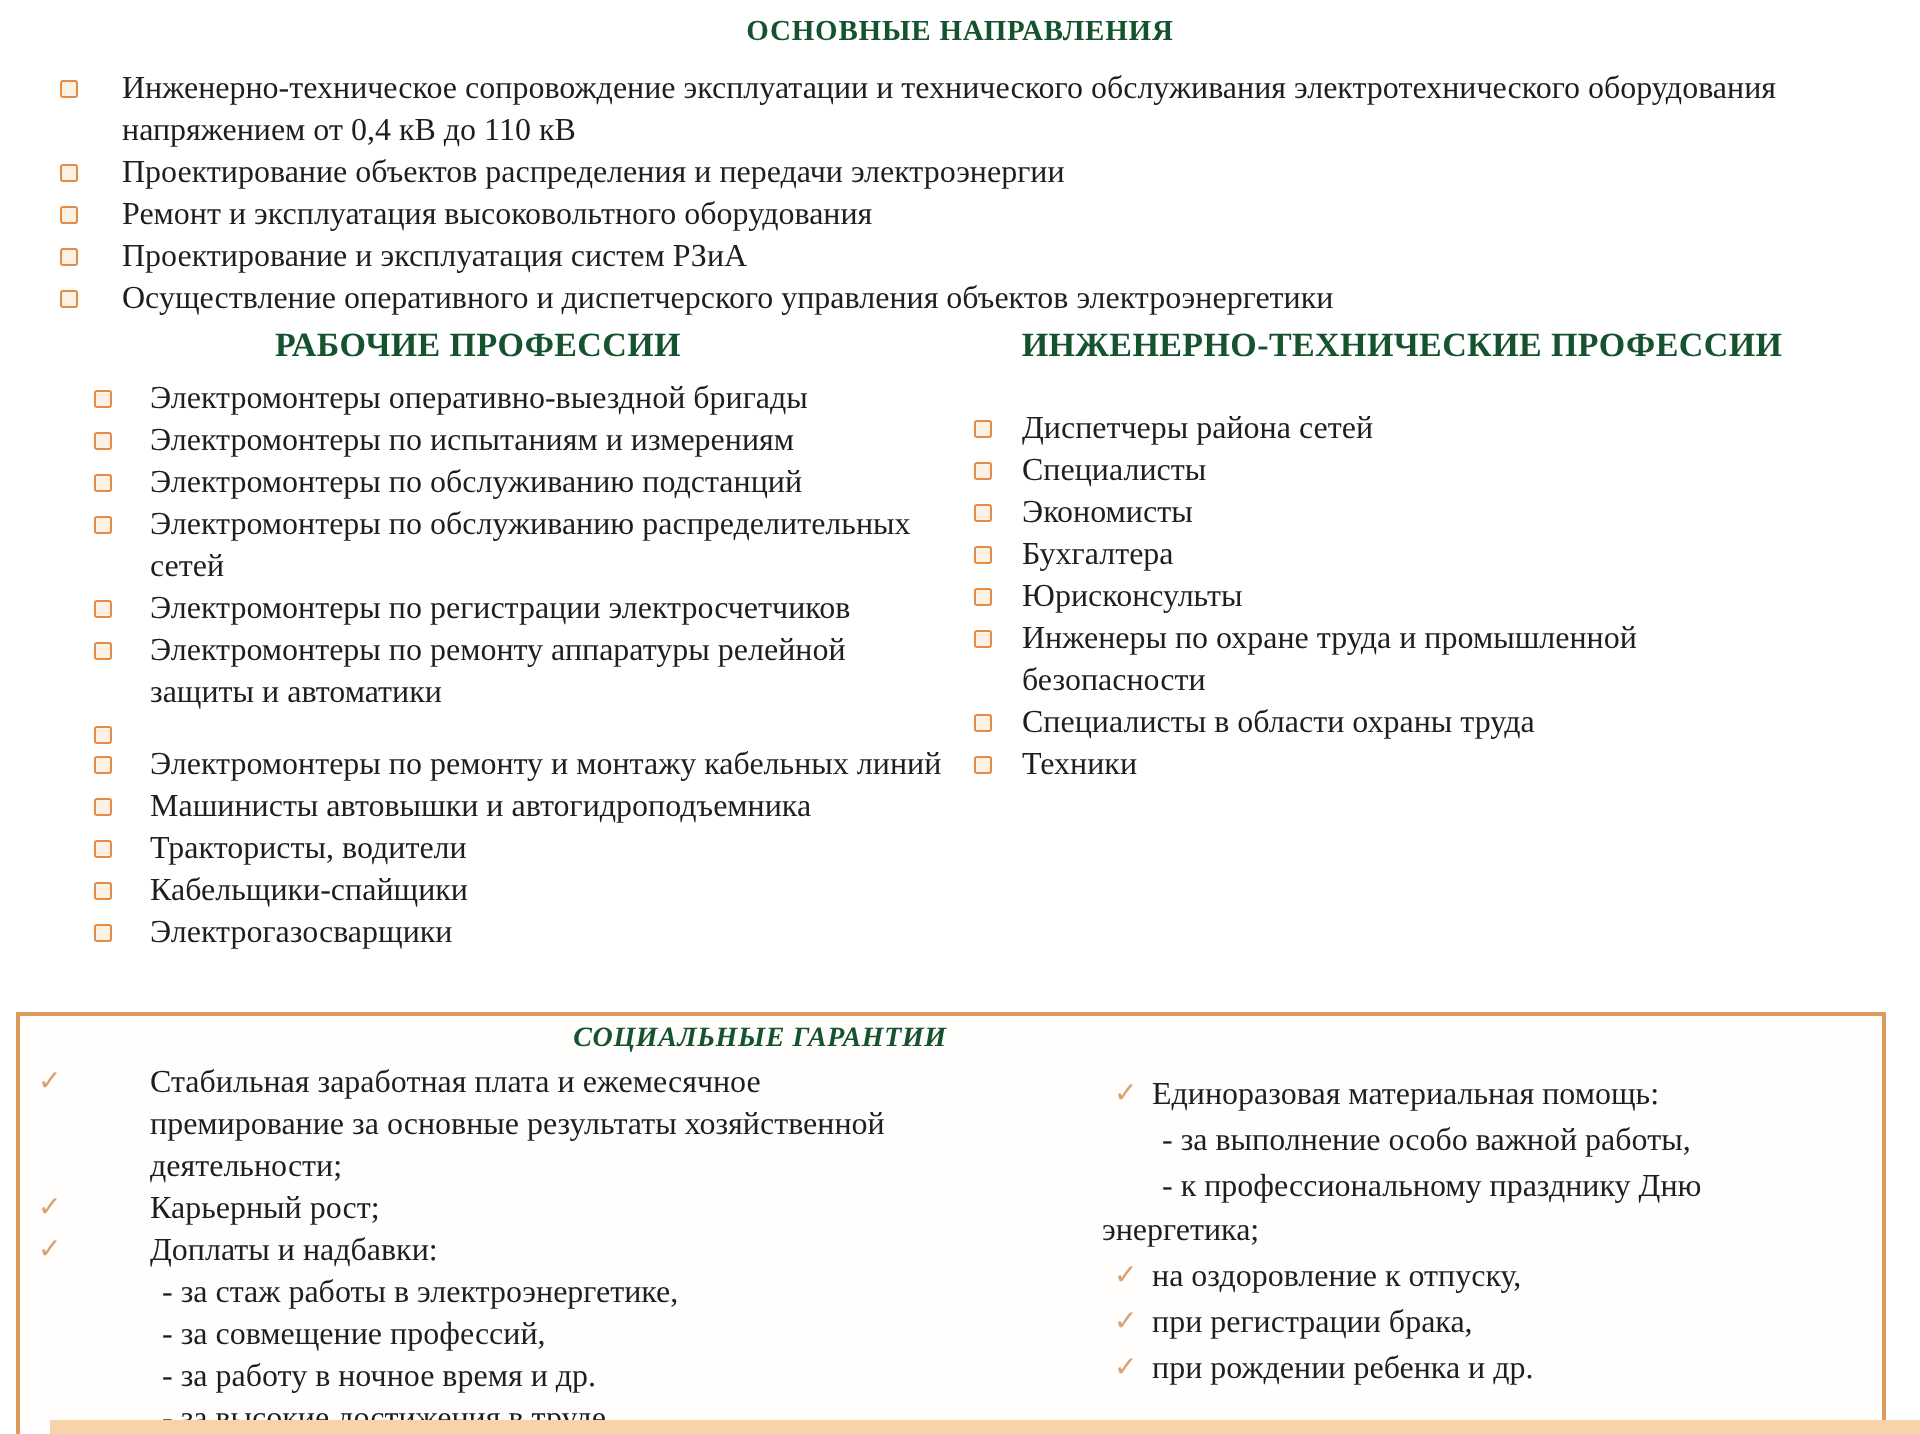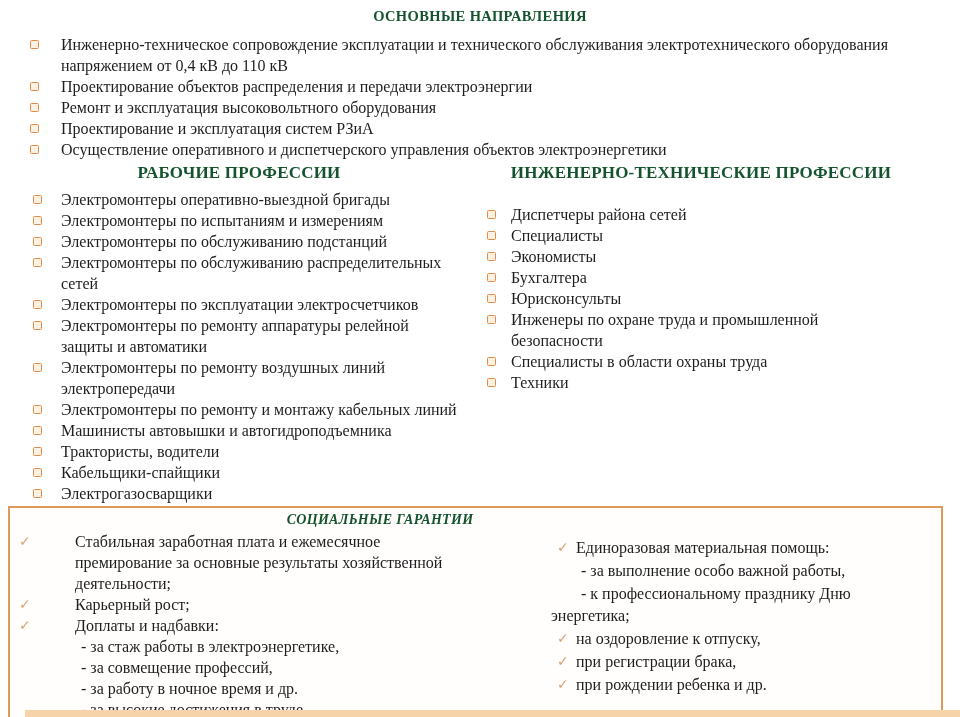--- a/index.html
+++ b/index.html
@@ -16,21 +16,21 @@
   .li{display:flex;align-items:flex-start;font-size:16px;line-height:21px;}
   .sq{flex:0 0 9px;width:9px;height:9px;border:1.6px solid #e28c49;background:#fdf1e4;
       border-radius:1.5px;margin-top:6px;}
   #directions .t{margin-left:22px;width:845px;}
 
   
   #professions{position:absolute;top:163px;left:0;width:960px;display:flex;}
   .col-left{width:478px;}
   .col-right{width:442px;margin-left:2px;}
   #professions .hd{font-size:17px;line-height:20px;letter-spacing:.2px;}
-  .col-left .list{margin-top:6px;padding-left:33px;}
+  .col-left .list{margin-top:6px;padding-left:47px;}
   .col-left .t{margin-left:19px;width:400px;}
   .col-right .list{margin-top:21px;padding-left:7px;}
   .col-right .t{margin-left:15px;width:340px;}
   .emph{font-weight:bold;font-style:italic;text-decoration:underline;text-underline-offset:2px;}
 
   
   #social{position:absolute;left:8px;top:506px;width:935px;height:216px;
           border:2.5px solid #dd9a58;background:#fffefd;}
   #social .hd{position:absolute;top:4px;left:0;width:740px;font-size:14px;
               font-style:italic;letter-spacing:.3px;}
@@ -94,29 +94,28 @@
       <div class="li">
           <span class="sq"></span>
           <span class="t">Электромонтеры по обслуживанию подстанций</span>
         </div>
       <div class="li">
           <span class="sq"></span>
           <span class="t">Электромонтеры по обслуживанию распределительных сетей</span>
         </div>
       <div class="li">
           <span class="sq"></span>
-          <span class="t">Электромонтеры по эксплуатации электросчетчиков</span>
+          <span class="t">Электромонтеры по регистрации электросчетчиков</span>
         </div>
       <div class="li">
           <span class="sq"></span>
           <span class="t">Электромонтеры по ремонту аппаратуры релейной защиты и автоматики</span>
         </div>
       <div class="li">
           <span class="sq"></span>
-          <span class="t">Электромонтеры по ремонту воздушных линий электропередачи</span>
         </div>
       <div class="li">
           <span class="sq"></span>
           <span class="t">Электромонтеры по ремонту и монтажу кабельных линий</span>
         </div>
       <div class="li">
           <span class="sq"></span>
           <span class="t">Машинисты автовышки и автогидроподъемника</span>
         </div>
       <div class="li">

